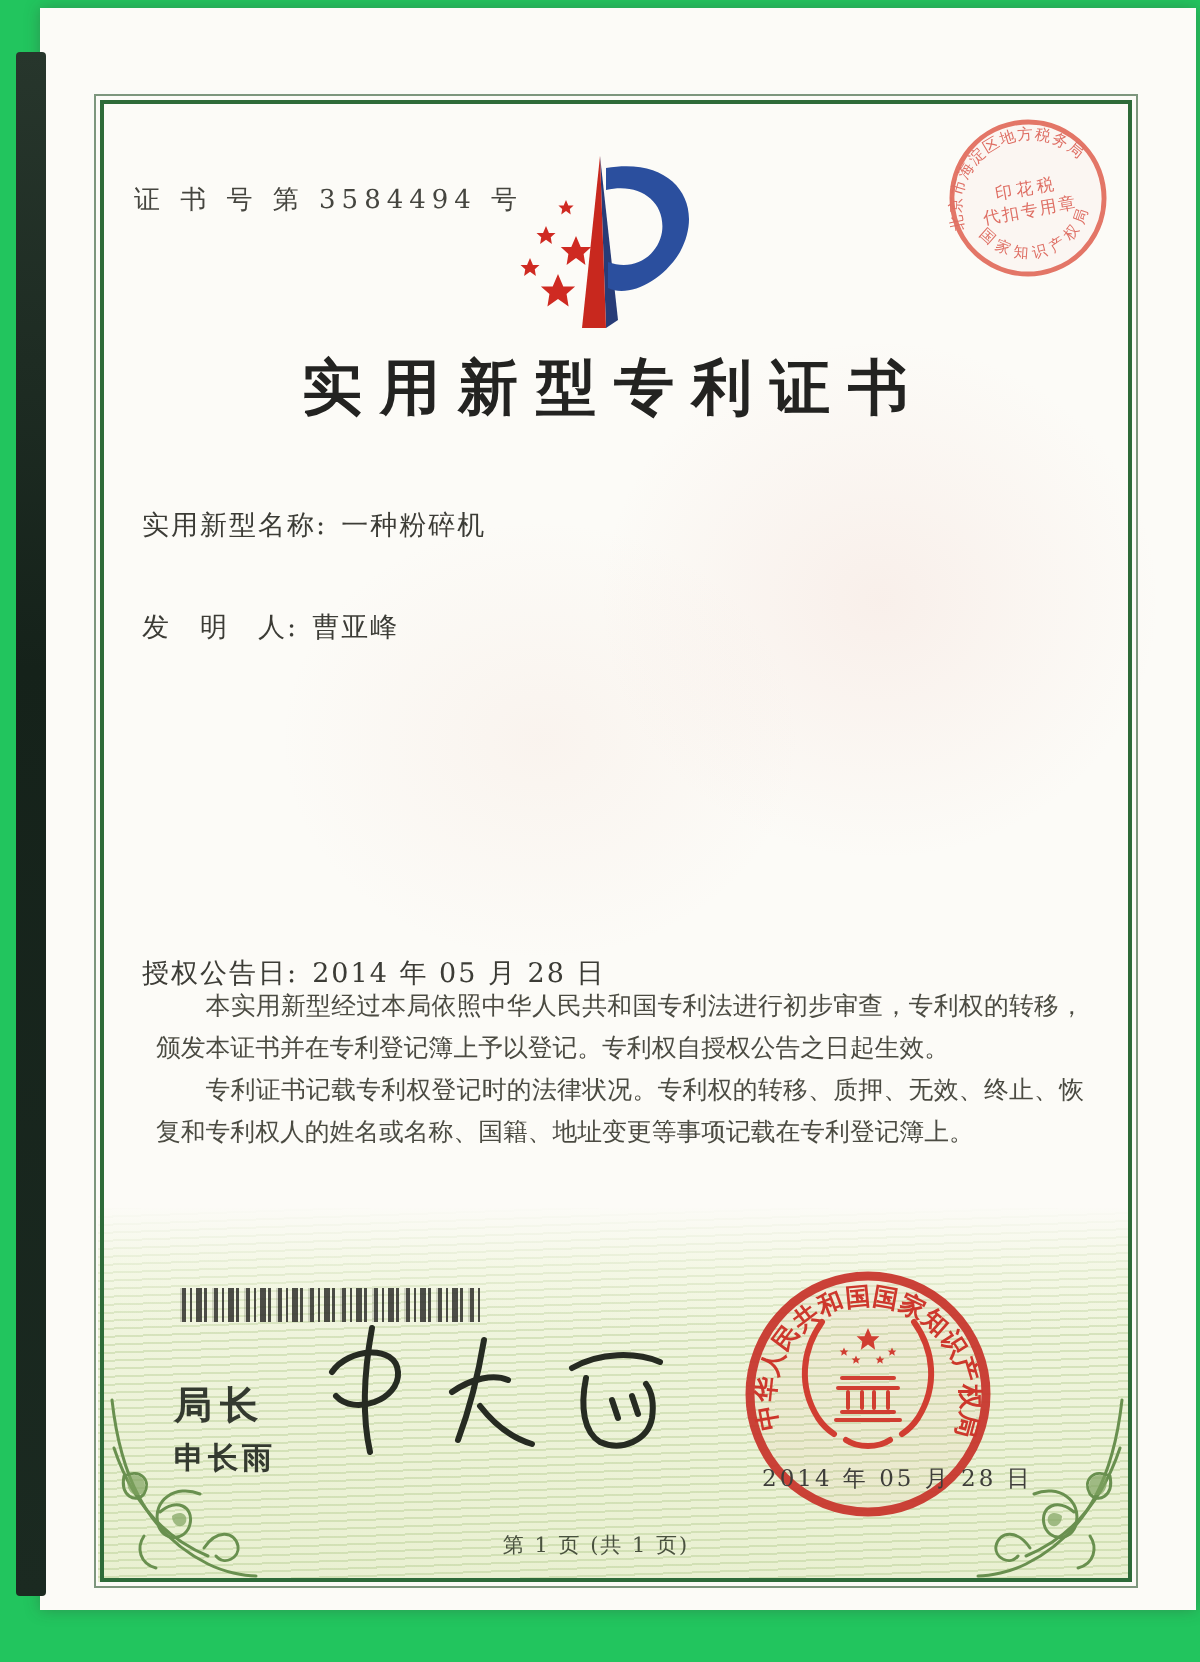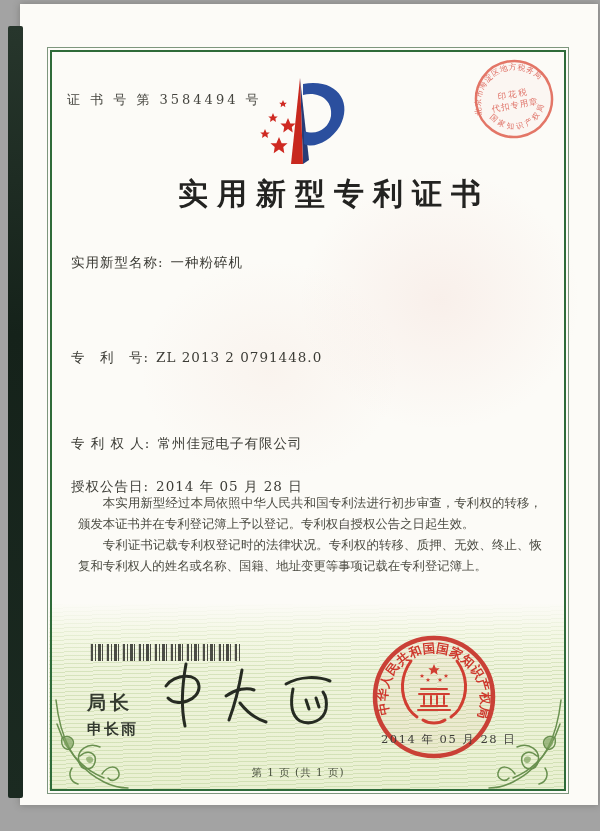--- a/index.html
+++ b/index.html
@@ -1,17 +1,17 @@
 <!DOCTYPE html>
 <html style="--border-green: #2e6b39; --seal-red: #cf3126; --logo-blue: #2b4f9e; --logo-red: #c8281e;"><head>
 <meta charset="utf-8">
 <style>
   html,body{margin:0;padding:0;}
   body{font-family:"DejaVu Serif","Liberation Serif",serif;}
-  .shot{position:relative;width:600px;height:831px;background:#a3a3a3;overflow:hidden;}
+  .shot{position:relative;width:600px;height:831px;background:#22c55e;overflow:hidden;}
   
   .paper{position:absolute;left:20px;top:4px;width:578px;height:801px;
          background:#fcfbf7;box-shadow:0 0 7px rgba(60,60,55,.35);}
   .binding{position:absolute;left:8px;top:26px;width:15px;height:772px;
            background:linear-gradient(180deg,#27362c 0%,#15221a 40%,#1b2a21 100%);
            border-radius:2px;}
   
   .tint1{position:absolute;left:300px;top:170px;width:280px;height:260px;pointer-events:none;
          background:radial-gradient(closest-side,rgba(228,168,156,.14),rgba(228,168,156,0));}
   .tint2{position:absolute;left:140px;top:260px;width:260px;height:220px;pointer-events:none;
@@ -23,21 +23,21 @@
          border:2px solid var(--border-green,#2e6b39);}
   
   .green-panel{position:absolute;left:49px;top:604px;width:517px;height:187px;
     background:
       linear-gradient(180deg,rgba(252,251,247,.96) 0%,rgba(248,250,236,.45) 16%,rgba(240,246,219,0) 34%),
       repeating-linear-gradient(178deg,rgba(148,182,104,.28) 0 1px,rgba(255,255,255,0) 1px 4px),
       linear-gradient(180deg,#f2f6e2 0%,#e9f0d1 100%);}
   .cert-no{position:absolute;left:67px;top:91px;font-size:13px;letter-spacing:3px;color:#45453f;}
   .logo{position:absolute;left:243px;top:74px;width:118px;height:94px;}
   .title{position:absolute;left:47px;top:174px;width:520px;text-align:center;
-         font-size:30px;font-weight:bold;letter-spacing:9px;color:#232321;margin-left:27px;}
+         font-size:30px;font-weight:bold;letter-spacing:9px;color:#232321;}
   .field{position:absolute;left:71px;font-size:13.5px;color:#3c3c36;letter-spacing:1px;white-space:nowrap;}
   .flabel{display:inline-block;}
   .fvalue{margin-left:7px;}
   .bodytext{position:absolute;left:78px;top:492px;width:464px;font-size:12.4px;line-height:21px;
             color:#4b4b42;text-align:justify;}
   .bodytext p{margin:0;text-indent:2em;}
   .barcode{position:absolute;left:90px;top:644px;width:151px;height:17px;opacity:.82;
     background:repeating-linear-gradient(90deg,
       #27272433 0 1px,#272724 1px 3px,transparent 3px 5px,#272724 5px 6px,
       transparent 6px 8px,#272724 8px 11px,transparent 11px 12px,#272724 12px 13.5px,
@@ -109,25 +109,22 @@
       <path transform="translate(22,60) scale(5)" d="M0,-1 L0.294,-0.309 L0.951,-0.309 L0.476,0.118 L0.588,0.809 L0,0.382 L-0.588,0.809 L-0.476,0.118 L-0.951,-0.309 L-0.294,-0.309 Z"></path>
       <path transform="translate(36,72) scale(9)" d="M0,-1 L0.294,-0.309 L0.951,-0.309 L0.476,0.118 L0.588,0.809 L0,0.382 L-0.588,0.809 L-0.476,0.118 L-0.951,-0.309 L-0.294,-0.309 Z"></path>
     </g>
   </svg>
 
   <div class="title z-content">实用新型专利证书</div>
 
   <div class="field z-content" style="top:254px">
     <span class="flabel">实用新型名称:</span><span class="fvalue">一种粉碎机</span>
   </div>
-  <div class="field z-content" style="top:349px">
-    <span class="flabel">专　利　号:</span><span class="fvalue">ZL 2013 2 0791448.0</span>
-  </div>
-  <div class="field z-content" style="top:435px">
-    <span class="flabel">专 利 权 人:</span><span class="fvalue">常州佳冠电子有限公司</span>
+  <div class="field z-content" style="top:305px">
+    <span class="flabel">发　明　人:</span><span class="fvalue">曹亚峰</span>
   </div>
   <div class="field z-content" style="top:478px">
     <span class="flabel">授权公告日:</span><span class="fvalue">2014 年 05 月 28 日</span>
   </div>
 
   <div class="bodytext z-content">
     <p>本实用新型经过本局依照中华人民共和国专利法进行初步审查，专利权的转移，颁发本证书并在专利登记簿上予以登记。专利权自授权公告之日起生效。</p>
     <p>专利证书记载专利权登记时的法律状况。专利权的转移、质押、无效、终止、恢复和专利权人的姓名或名称、国籍、地址变更等事项记载在专利登记簿上。</p>
   </div>
 

